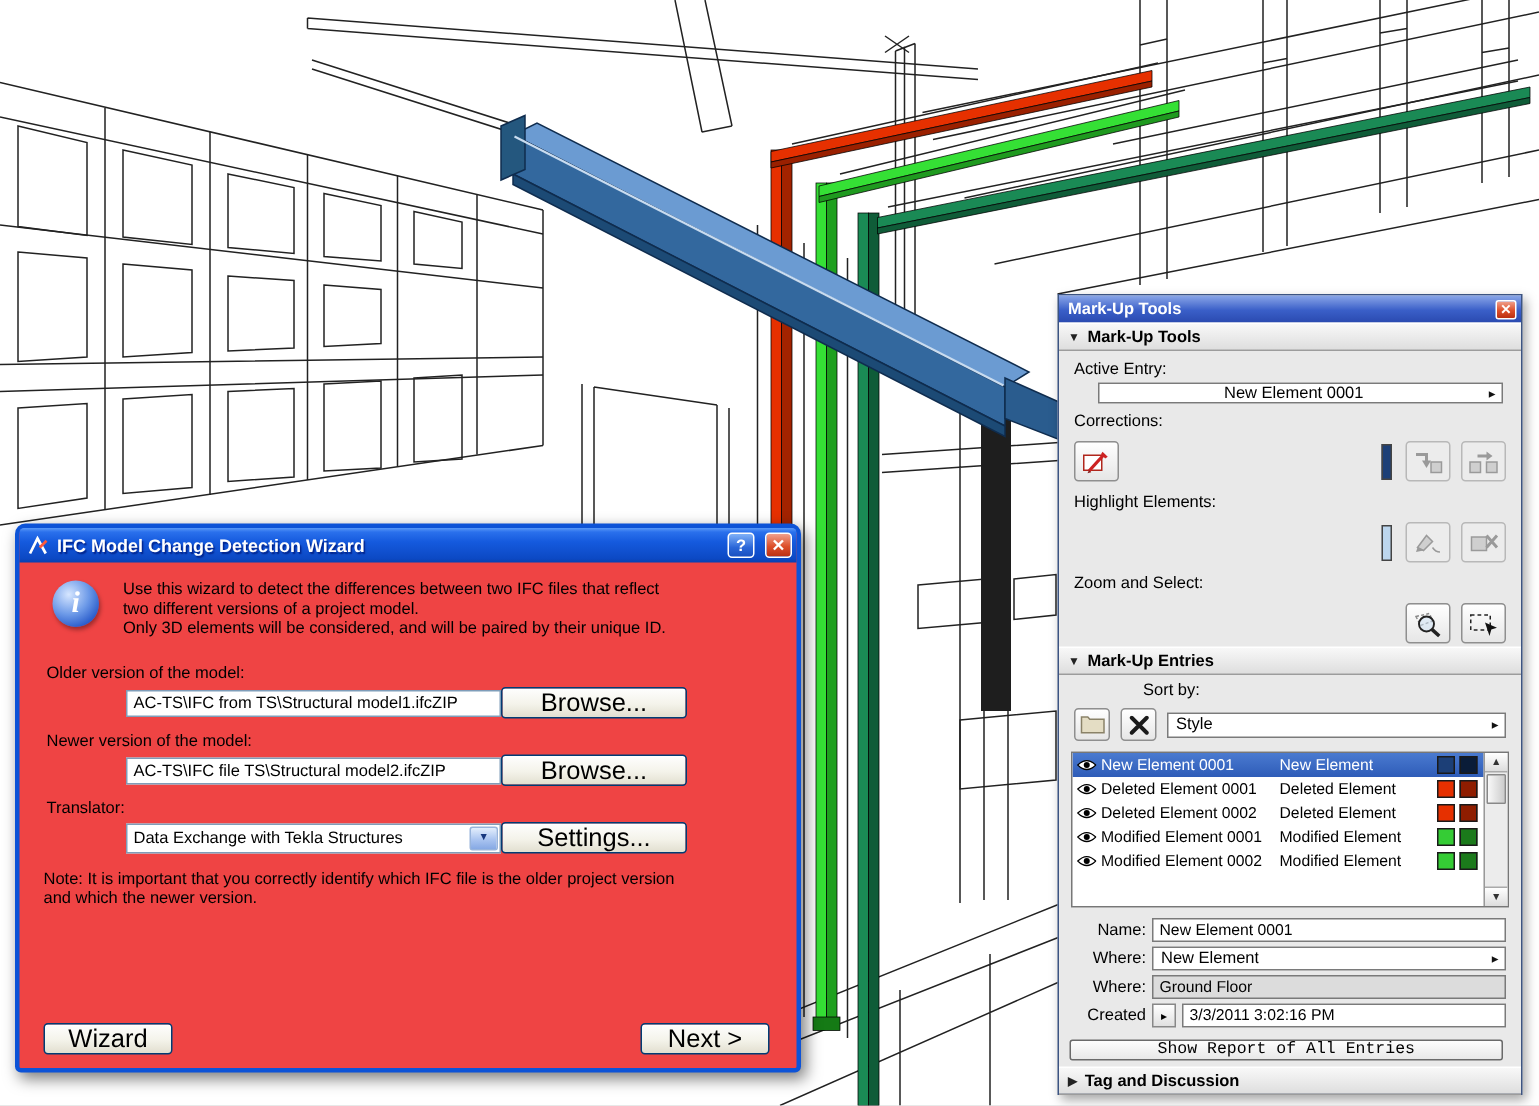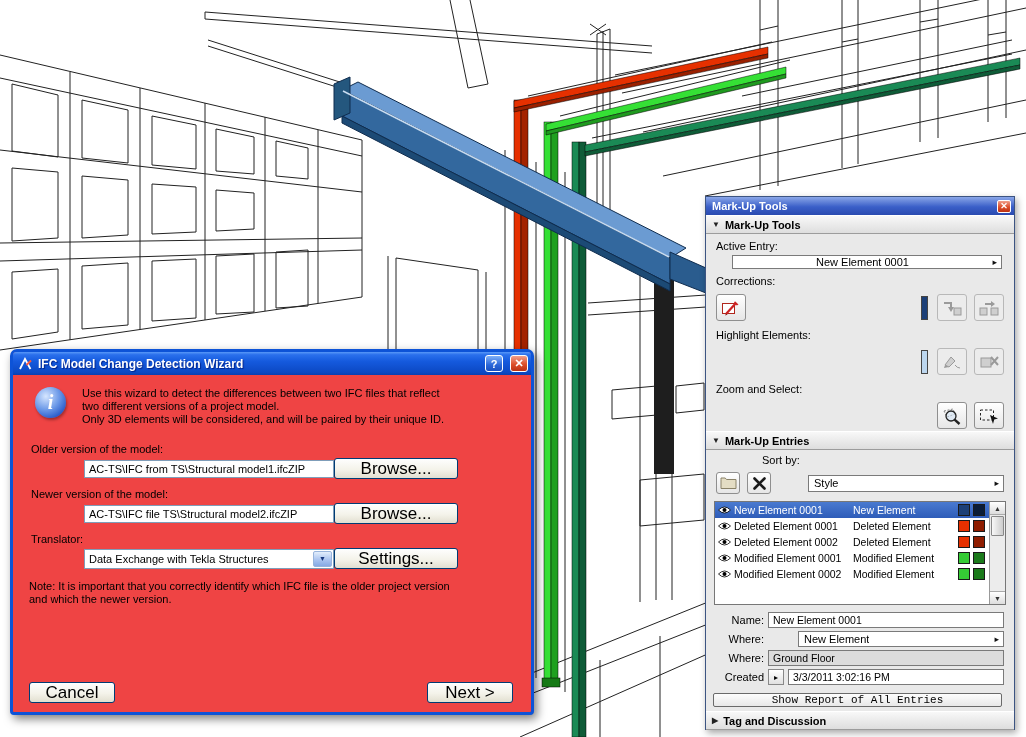--- a/index.html
+++ b/index.html
@@ -49,21 +49,21 @@
   .pal-title{height:18px;flex:0 0 18px;background:linear-gradient(180deg,#8aa6e8 0%,#3a5fc8 55%,#2a4ab0 100%);
     display:flex;align-items:center;padding:0 3px 0 6px;}
   .pal-title-text{color:#fff;font-weight:bold;font-size:11px;flex:1;}
   .tb-btn.sm{width:14px;height:13px;font-size:9px;border-radius:2px;}
   .sec-hdr{height:17px;flex:0 0 17px;background:linear-gradient(180deg,#f8f8f8,#dedede);
     border-top:1px solid #fff;border-bottom:1px solid #9c9c9c;display:flex;align-items:center;gap:5px;
     font-weight:bold;padding-left:6px;}
   .tri{font-size:8px;color:#222;}
   .plbl{margin:6px 0 2px 10px;}
   .popup-field{height:17px;box-sizing:border-box;border:1px solid #7a7a7a;background:#fff;
-    display:flex;align-items:center;position:relative;padding:0 14px 0 5px;margin-left:30px;}
+    display:flex;align-items:center;position:relative;padding:0 14px 0 5px;}
   .pf-text{white-space:nowrap;overflow:hidden;}
   .pf-arrow{position:absolute;right:4px;font-size:9px;color:#111;line-height:1;}
   .popup-field.center{justify-content:center;}
   .ae{margin:1px 12px 0 26px;}
   .trow{display:flex;align-items:center;margin:5px 10px 2px;gap:7px;}
   .trow.right{justify-content:flex-end;}
   .flex-sp{flex:1;}
   .toolbtn{width:30px;height:27px;display:flex;align-items:center;justify-content:center;
     background:linear-gradient(180deg,#ffffff,#e6e6e6);border:1px solid #8f8f8f;border-radius:3px;}
   .toolbtn.dis{background:#ececec;border-color:#b8b8b8;}
@@ -190,21 +190,21 @@
       <div class="wlbl">Translator:</div>
       <div class="wrow">
         <span class="xp-combo">
           <span class="combo-text">Data Exchange with Tekla Structures</span>
           <span class="combo-dd">▼</span>
         </span>
         <button class="xp-btn">Settings...</button>
       </div>
       <div class="wnote">Note: It is important that you correctly identify which IFC file is the older project version and which the newer version.</div>
       <div class="wfoot">
-        <button class="xp-btn w85">Cancel</button>
+        <button class="xp-btn w85">Wizard</button>
         <button class="xp-btn w85">Next &gt;</button>
       </div>
     </div>
   </div>
 
   <div class="palette">
     <div class="pal-title">
       <span class="pal-title-text">Mark-Up Tools</span>
       <span class="tb-btn close sm">✕</span>
     </div>

